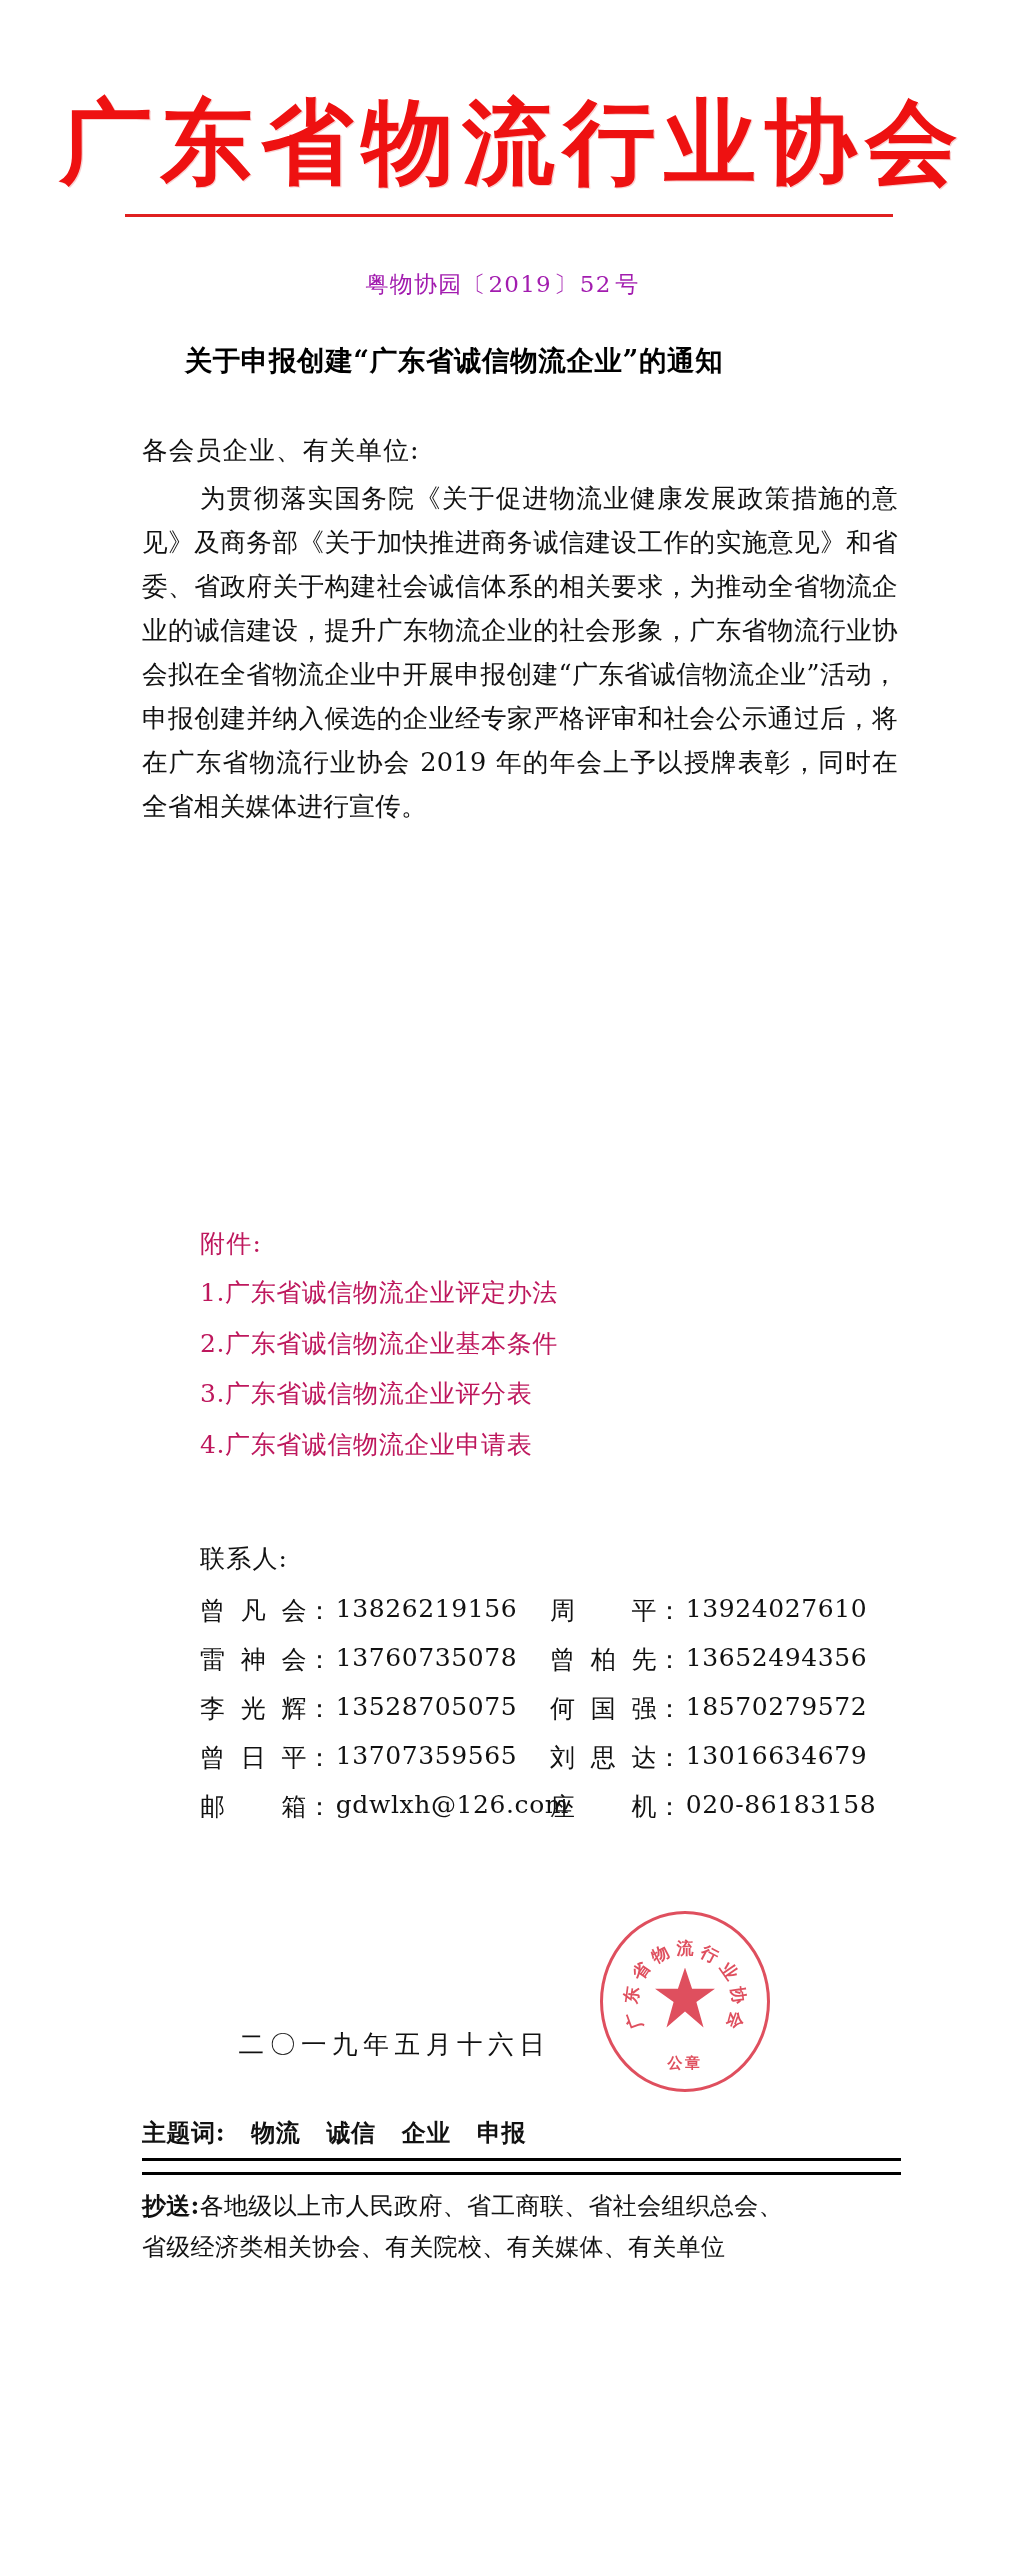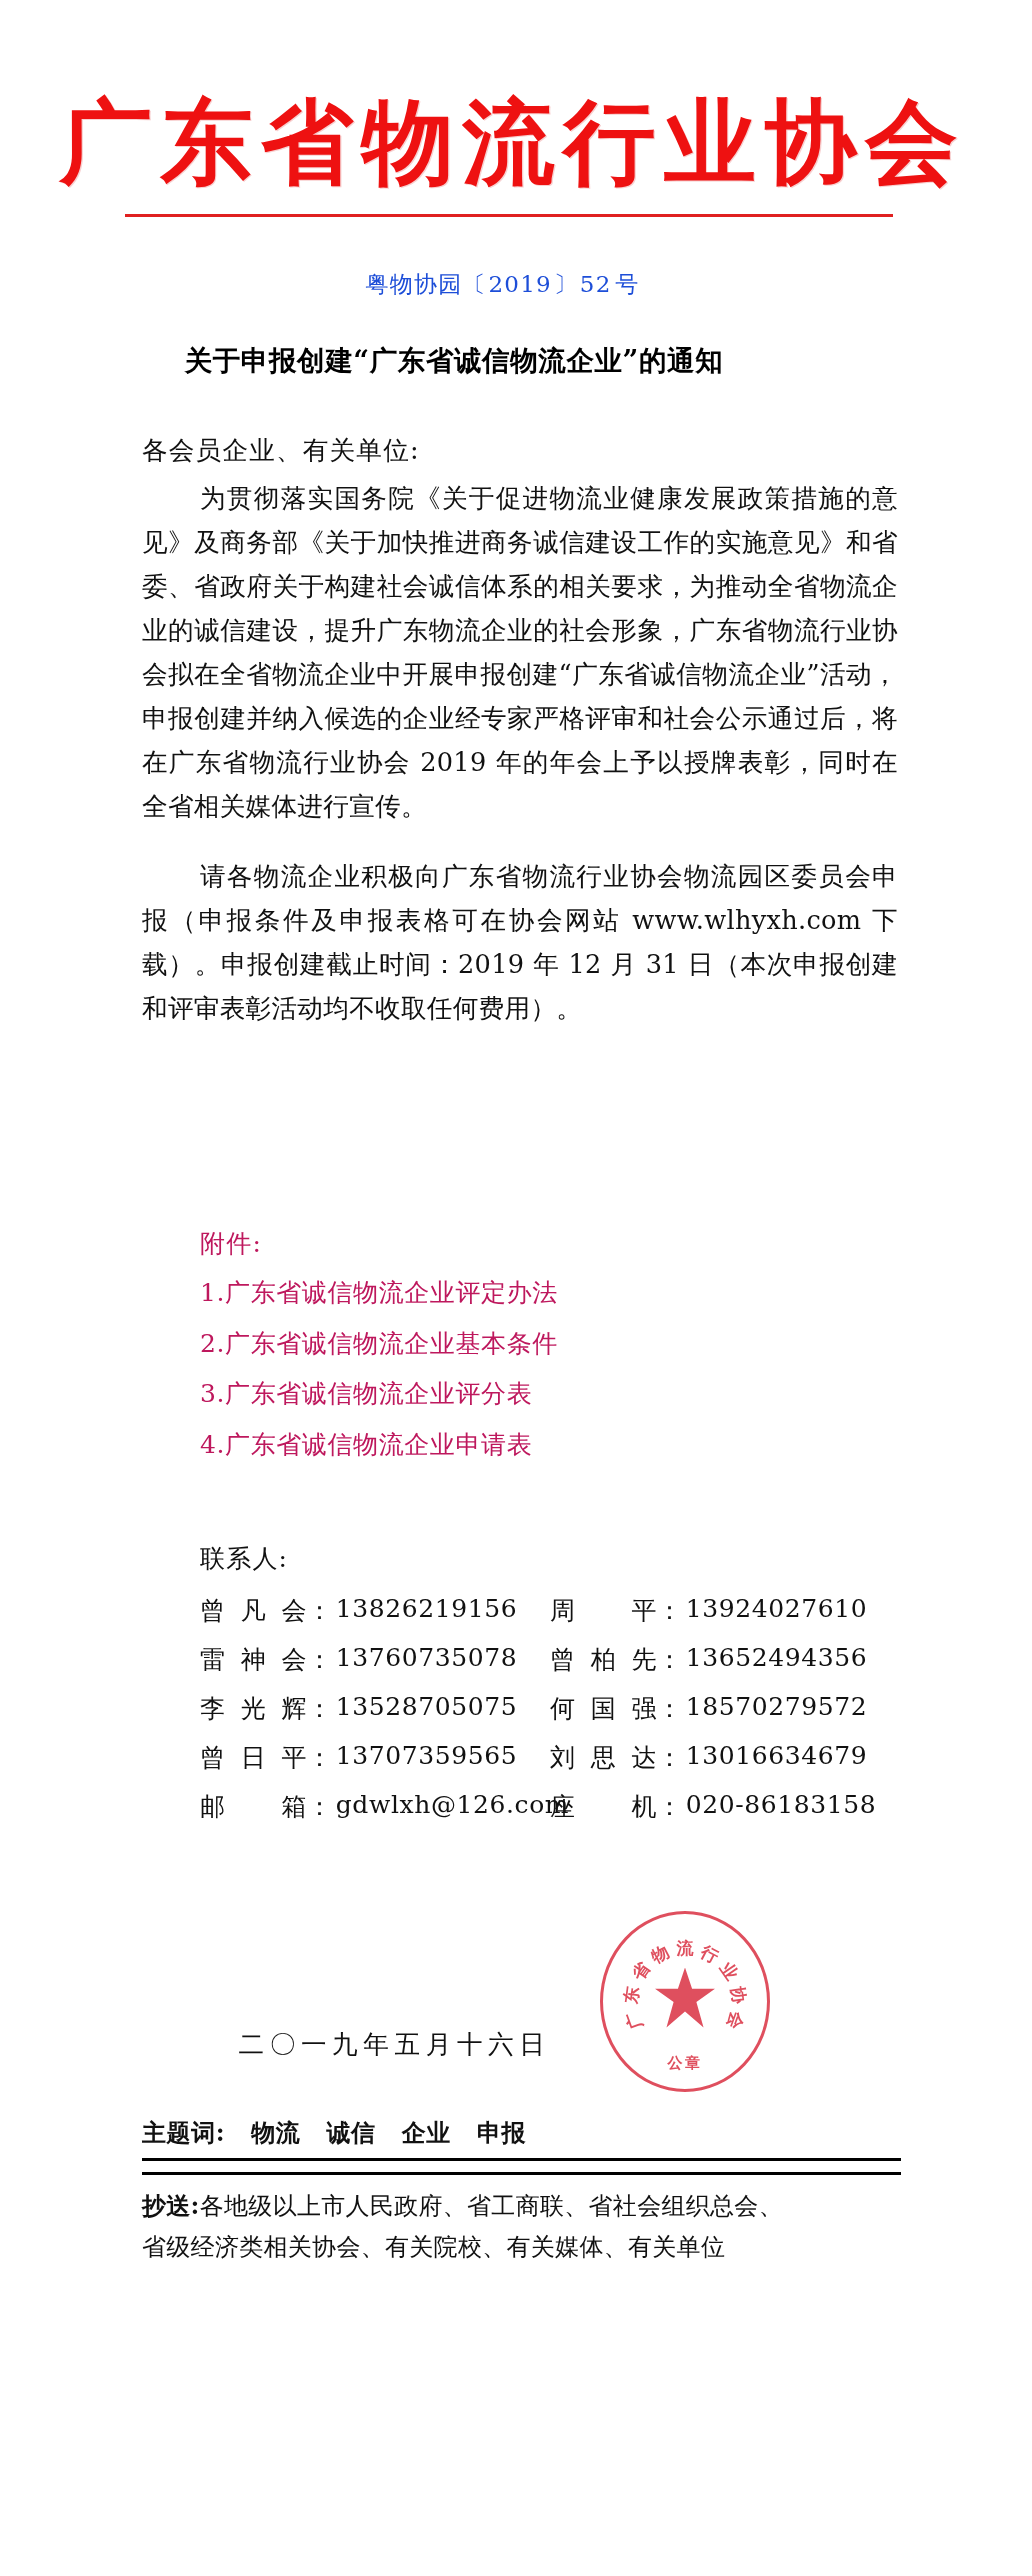--- a/index.html
+++ b/index.html
@@ -49,21 +49,21 @@
   .doc-number {
     position: absolute;
     top: 269px;
     left: 0;
     width: 1032px;
     text-align: center;
     padding-right: 25px;
     box-sizing: border-box;
     font-family: "DejaVu Serif", "Liberation Serif", serif;
     font-size: 23px;
-    color: #1d4ed8;
+    color: #a21caf;
     letter-spacing: 1.2px;
   }
   .doc-number .num-pad { padding: 0 1.9px; }
   
   .doc-title {
     position: absolute;
     top: 343px;
     left: 0;
     width: 908px;
     text-align: center;
@@ -250,21 +250,20 @@
     <span>粤物协园</span><span>〔</span><span class="num-pad">2019</span><span>〕</span><span class="num-pad">52</span><span class="num-pad">号</span>
   </div>
 
   <div class="doc-title">关于申报创建“广东省诚信物流企业”的通知</div>
 
   <div class="body-block">
     <div class="salutation">各会员企业、有关单位:</div>
 
     <p class="para"><span class="indent"></span><span>为贯彻落实国务院《关于促进物流业健康发展政策措施的意见》及商务部《关于加快推进商务诚信建设工作的实施意见》和省委、省政府关于构建社会诚信体系的相关要求，为推动全省物流企业的诚信建设，提升广东物流企业的社会形象，广东省物流行业协会拟在全省物流企业中开展申报创建“广东省诚信物流企业”活动，申报创建并纳入候选的企业经专家严格评审和社会公示通过后，将在广东省物流行业协会 2019 年的年会上予以授牌表彰，同时在全省相关媒体进行宣传。</span></p>
 
-    <p class="para para-2"><span class="indent"></span><span>请各物流企业积极向广东省物流行业协会物流园区委员会申报（申报条件及申报表格可在协会网站 www.wlhyxh.com 下载）。申报创建截止时间：2019 年 12 月 31 日（本次申报创建和评审表彰活动均不收取任何费用）。</span></p>
   </div>
 
   <div class="attachments">
     <div class="attachments-label">附件:</div>
     <div class="attachment-item">1.广东省诚信物流企业评定办法</div>
     <div class="attachment-item">2.广东省诚信物流企业基本条件</div>
     <div class="attachment-item">3.广东省诚信物流企业评分表</div>
     <div class="attachment-item">4.广东省诚信物流企业申请表</div>
   </div>
 

